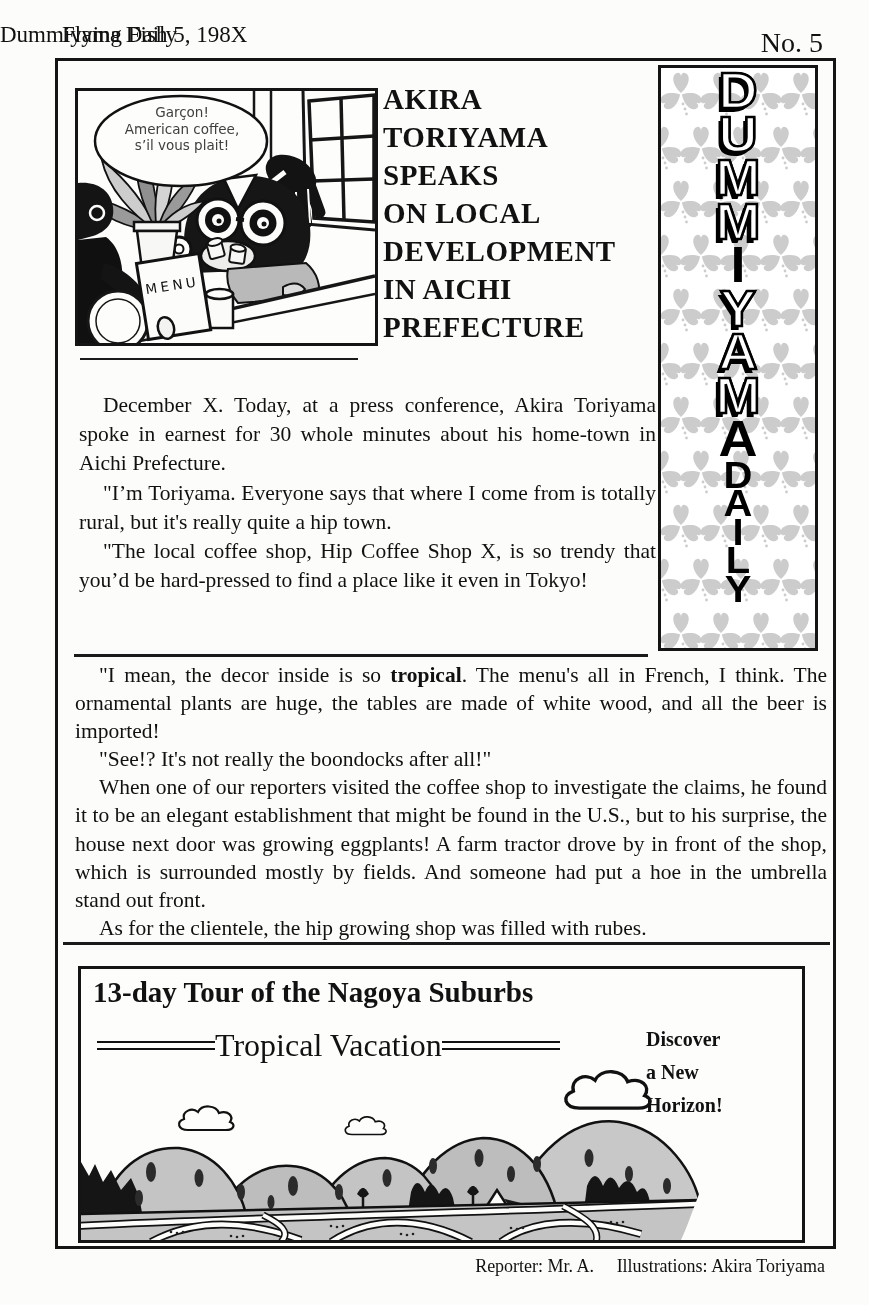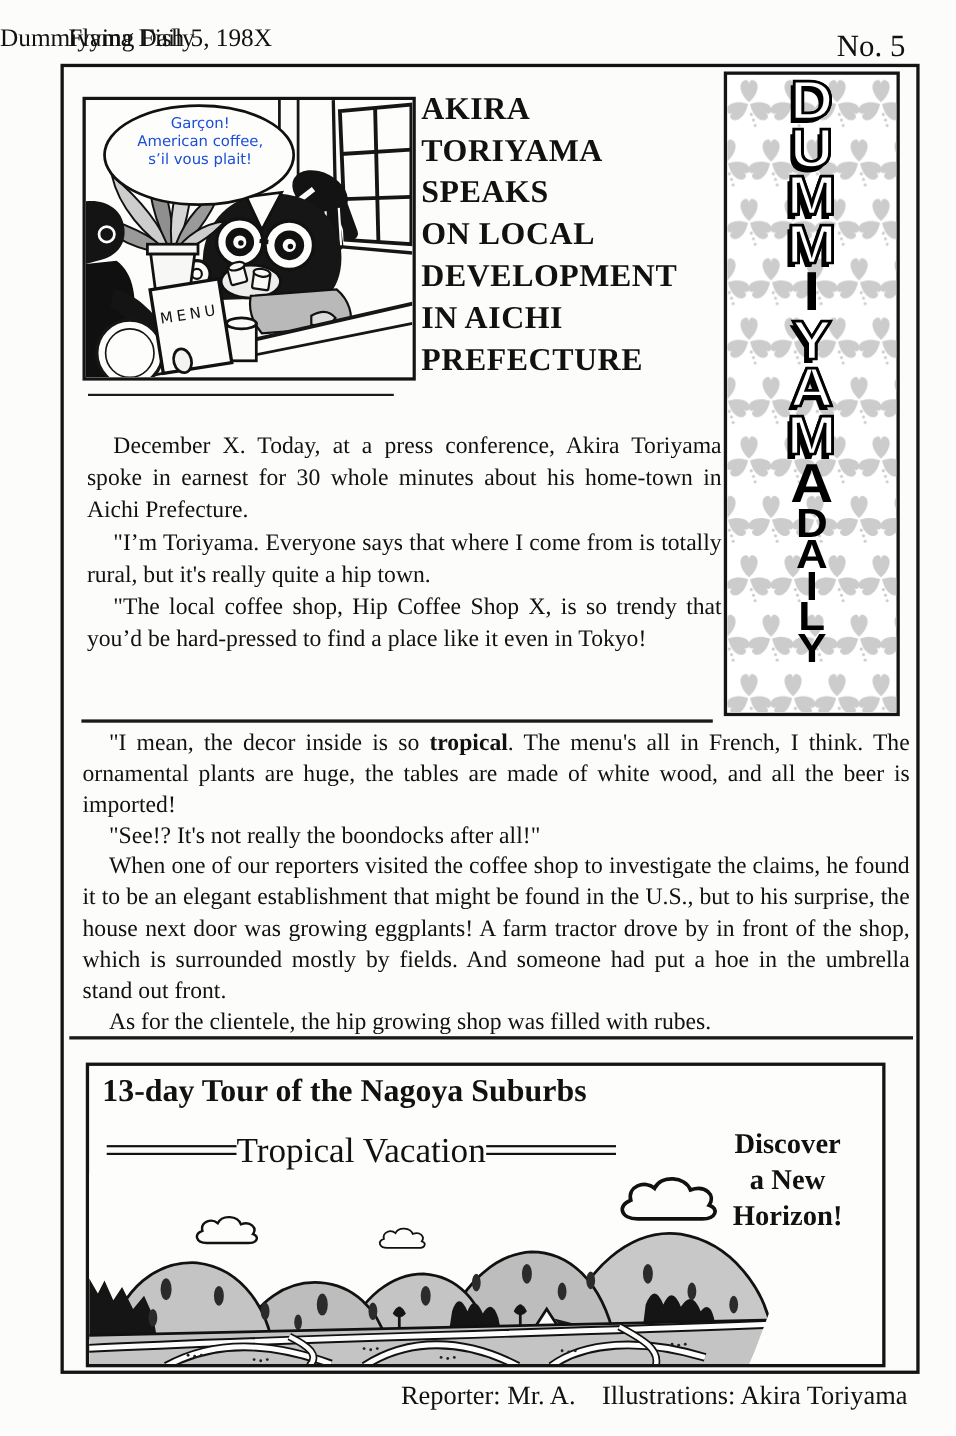--- a/index.html
+++ b/index.html
@@ -22,21 +22,21 @@
 
   
   .comic-panel {
     position:absolute; left:17px; top:27px; width:303px; height:258px;
     border:3px solid #141414; background:#fdfdfc; overflow:hidden;
   }
   .comic-panel svg { position:absolute; left:0; top:0; width:297px; height:252px; }
   .bubble-text {
     position:absolute; left:22px; top:13px; width:164px;
     font-family:"DejaVu Sans", sans-serif; font-size:13.5px; line-height:16.5px;
-    text-align:center; white-space:pre-line; color:#1d4ed8;
+    text-align:center; white-space:pre-line; color:#404040;
   }
 
   
   .headline {
     position:absolute; left:325px; top:19px; width:264px;
     font-size:29px; line-height:38px; font-weight:bold; text-align:left;
     white-space:pre-line; letter-spacing:0.5px;
   }
 
   .rule { position:absolute; background:#1a1a1a; }
@@ -80,28 +80,28 @@
   .ad-box {
     position:absolute; left:20px; top:905px; width:727px; height:277px;
     border:3.5px solid #141414; background:#fdfdfc; overflow:hidden;
   }
   .ad-title { position:absolute; left:12px; top:7px; font-size:29px; font-weight:bold; }
   .ad-banner-row { position:absolute; left:16px; top:58px; display:flex; align-items:center; }
   .banner-rule { width:118px; height:9px; border-top:2.5px solid #111; border-bottom:2.5px solid #111; }
   .ad-banner { font-size:32px; }
   .ad-slogan {
     position:absolute; right:16px; top:54px; width:140px;
-    font-size:26px; line-height:33px; font-weight:bold; text-align:center;
+    font-size:20px; line-height:33px; font-weight:bold; 
     white-space:pre-line; z-index:2;
   }
   .landscape { position:absolute; left:0; bottom:0; width:720px; height:174px; }
 
   
   .footer {
-    position:absolute; right:44px; top:1256px; font-size:24px;
+    position:absolute; right:44px; top:1256px; font-size:18px;
   }
   .footer span { margin-left:18px; }
   .footer span:first-child { margin-left:0; }
 </style>
 </head>
 <body>
 
 <div class="page">
 
   <div class="hdr-left">Flying Fish 5, 198X</div>

